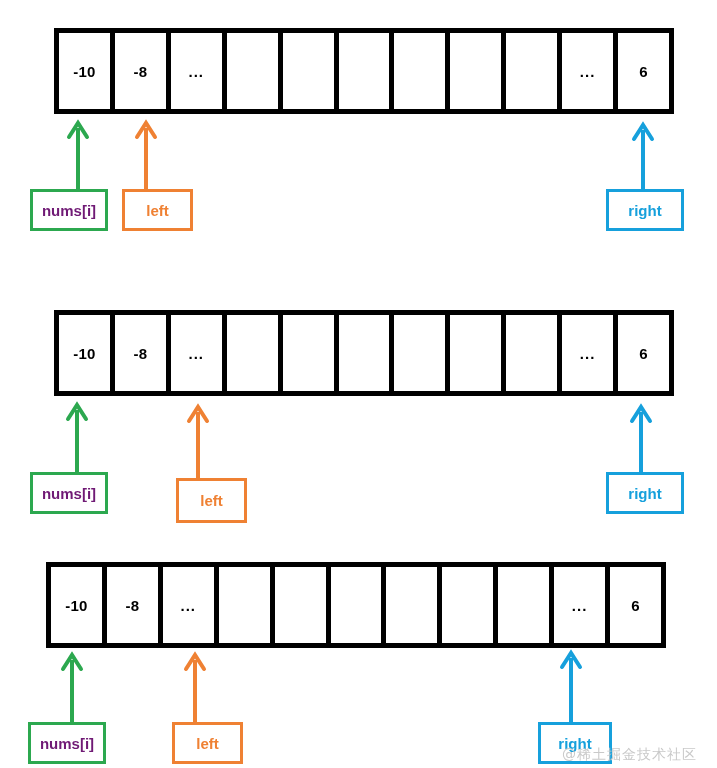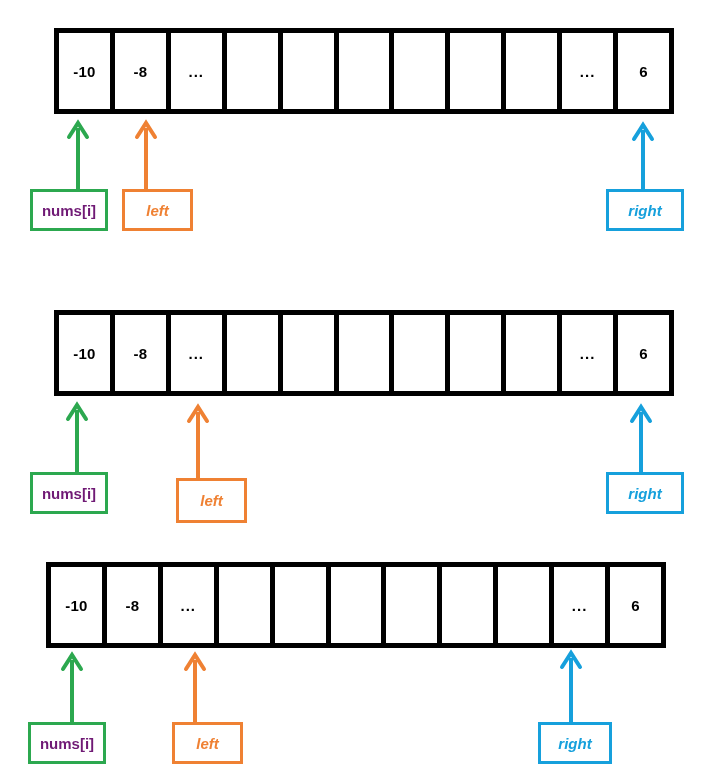--- a/index.html
+++ b/index.html
@@ -43,22 +43,22 @@
     background:#fff;
     display:flex;
     align-items:center;
     justify-content:center;
     font-weight:bold;
     font-size:15px;
     white-space:nowrap;
     z-index:3;
   }
   .lbl.green{border-color:#2ca84f;color:#701a75;}
-  .lbl.orange{border-color:#ef8133;color:#ef8133;font-style:italic;}
-  .lbl.blue{border-color:#16a0dc;color:#16a0dc;font-style:italic;}
+  .lbl.orange{border-color:#ef8133;color:#ef8133;}
+  .lbl.blue{border-color:#16a0dc;color:#16a0dc;}
 
   
   .arrow{position:absolute;z-index:2;}
   .arrow svg{display:block;overflow:visible;}
 
   
   .watermark{
     position:absolute;
     font-size:14px;
     color:#c9c9c9;
@@ -167,13 +167,14 @@
       </svg>
     </div>
     <div class="lbl orange" style="left: 172px; top: 706px; width: 71px; height: 42px;">left</div>
     <div class="arrow" style="left: 558px; top: 636px; width: 26px; height: 70px;">
       <svg width="26" height="70" viewBox="0 0 26 70">
         <line x1="13" y1="70" x2="13" y2="6" stroke="#16a0dc" stroke-width="4" stroke-linecap="butt"></line>
         <polyline points="4,15 13,1 22,15" fill="none" stroke="#16a0dc" stroke-width="4" stroke-linecap="round" stroke-linejoin="miter"></polyline>
       </svg>
     </div>
     <div class="lbl blue" style="left: 538px; top: 706px; width: 74px; height: 42px;">right</div>
+    <div class="watermark" style="left: 562px; top: 730px;">@稀土掘金技术社区</div>
   </div>
 
 </body></html>

